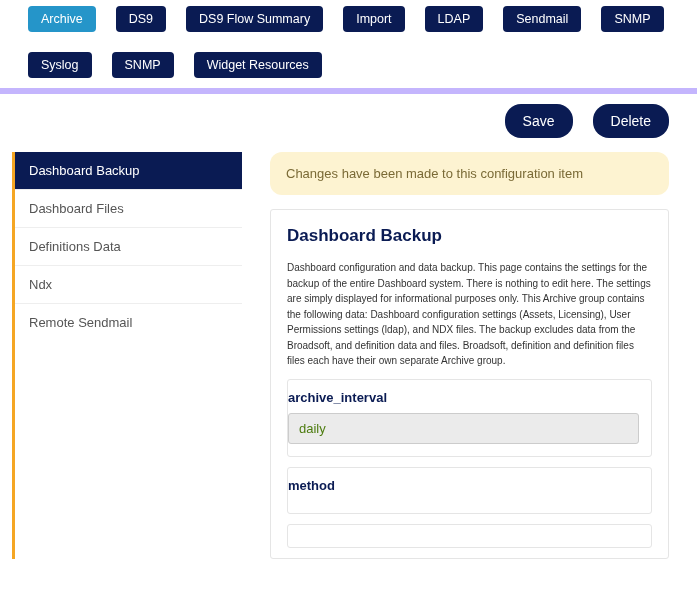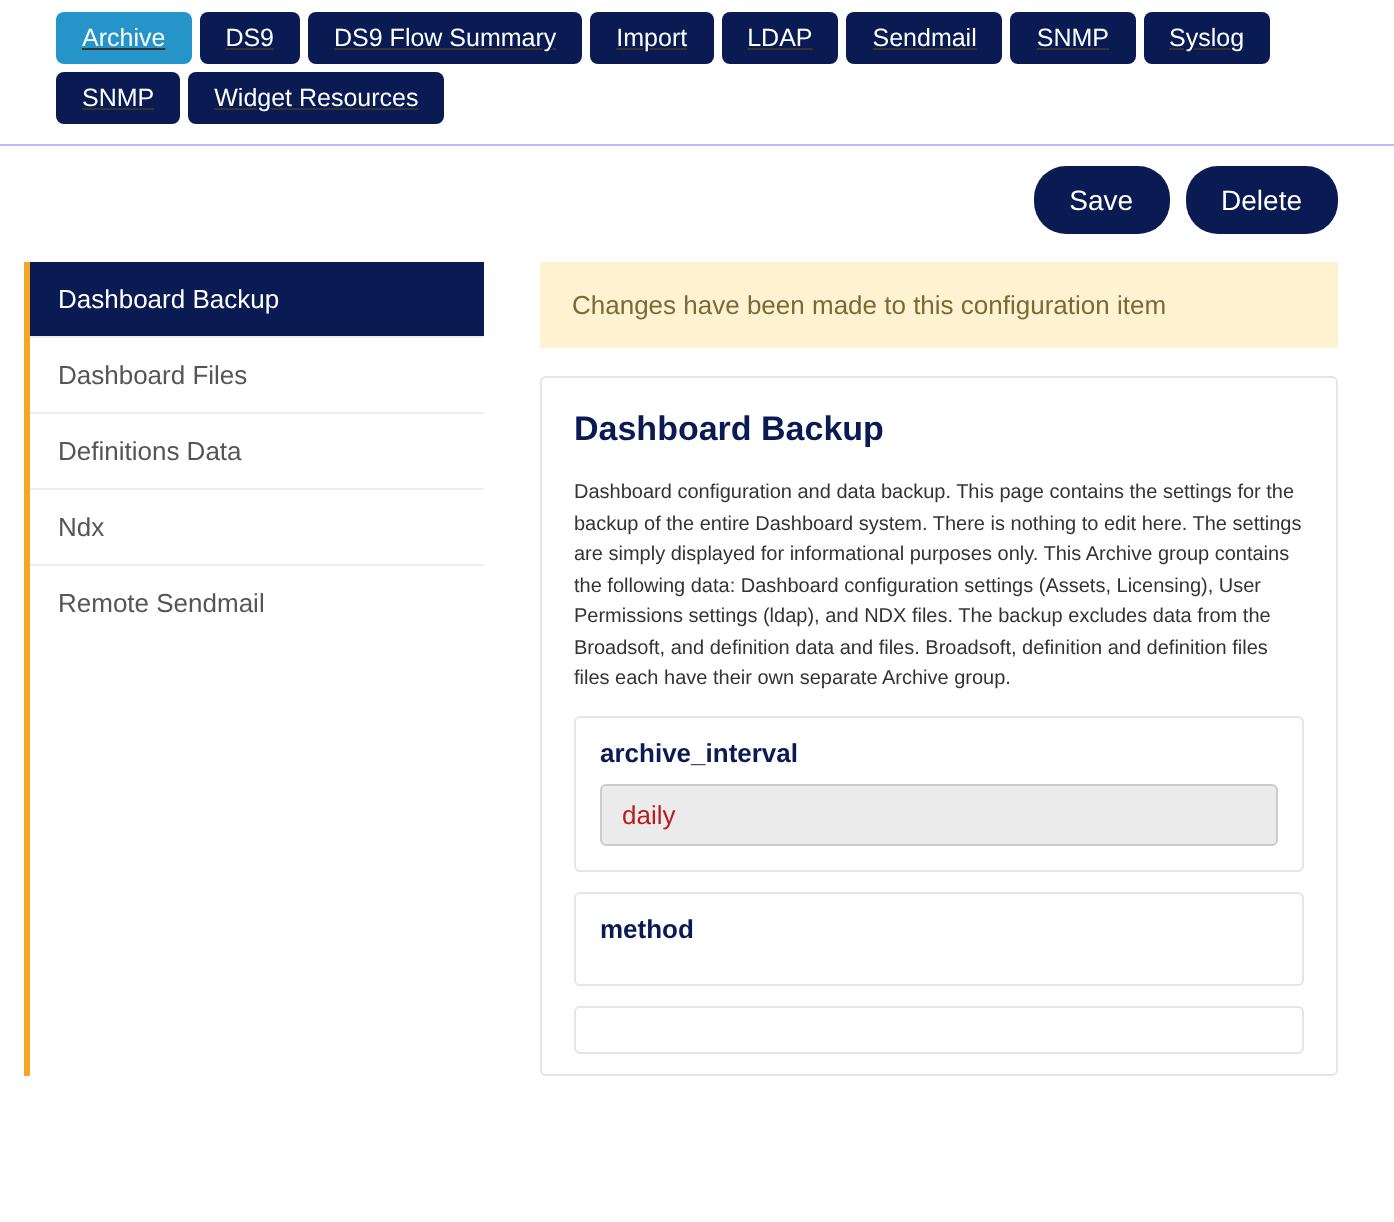--- a/index.html
+++ b/index.html
@@ -7,25 +7,24 @@
       font-family: -apple-system, BlinkMacSystemFont, "Segoe UI", Arial, sans-serif;
       font-size: 13px;
       color: #333;
       background: #fff;
       width: 697px;
       height: 611px;
       overflow: hidden;
     }
     .top-tabs {
       display: flex;
-      gap: 4px;
+      gap: 20px;
       padding: 6px 28px 10px 28px;
-      border-bottom: 1px solid #c4b5fd;
+      border-bottom: 6px solid #c4b5fd;
       flex-wrap: wrap;
-      text-decoration: underline;
     }
     .tab {
       background: #0a1b53;
       color: #fff;
       padding: 6px 13px;
       border-radius: 4px;
       font-size: 12.5px;
       cursor: pointer;
       white-space: nowrap;
     }
@@ -39,20 +38,21 @@
       padding: 10px 28px 14px 28px;
     }
     .btn {
       background: #0a1b53;
       color: #fff;
       border: none;
       padding: 9px 18px;
       border-radius: 16px;
       font-size: 14px;
       cursor: pointer;
+      margin-left: 12px;
     }
     .layout {
       display: flex;
       padding: 0 12px 0 12px;
       gap: 28px;
     }
     .sidebar {
       width: 230px;
       flex-shrink: 0;
       border-left: 3px solid #f5a623;
@@ -72,21 +72,21 @@
     .main {
       flex: 1;
       min-width: 0;
       padding-right: 16px;
     }
     .banner {
       background: #fdf3d1;
       color: #7a6a36;
       padding: 14px 16px;
       font-size: 13px;
-      border-radius: 0;
+      border-radius: 12px;
       margin-bottom: 14px;
     }
     .card {
       border: 1px solid #e5e5e5;
       border-radius: 3px;
       padding: 16px 16px 10px 16px;
     }
     .card-title {
       color: #0a1b53;
       font-size: 17px;
@@ -95,37 +95,37 @@
     }
     .card-desc {
       font-size: 10px;
       line-height: 1.55;
       color: #333;
       margin-bottom: 6px;
     }
     .field-box {
       border: 1px solid #e5e5e5;
       border-radius: 3px;
-      padding: 10px 12px 12px 12px;
+      padding: 10px 12px 12px 0;
       margin-top: 10px;
     }
     .field-label {
       color: #0a1b53;
       font-size: 13px;
       font-weight: bold;
       margin-bottom: 8px;
     }
     .field-input {
       width: 100%;
       background: #ebebeb;
       border: 1px solid #ccc;
       border-radius: 3px;
       padding: 7px 10px;
       font-size: 13px;
-      color: #b91c1c;
+      color: #4d7c0f;
     }
   </style>
 </head>
 <body>
 
 <div class="top-tabs">
   <div class="tab active">Archive</div>
   <div class="tab">DS9</div>
   <div class="tab">DS9 Flow Summary</div>
   <div class="tab">Import</div>

